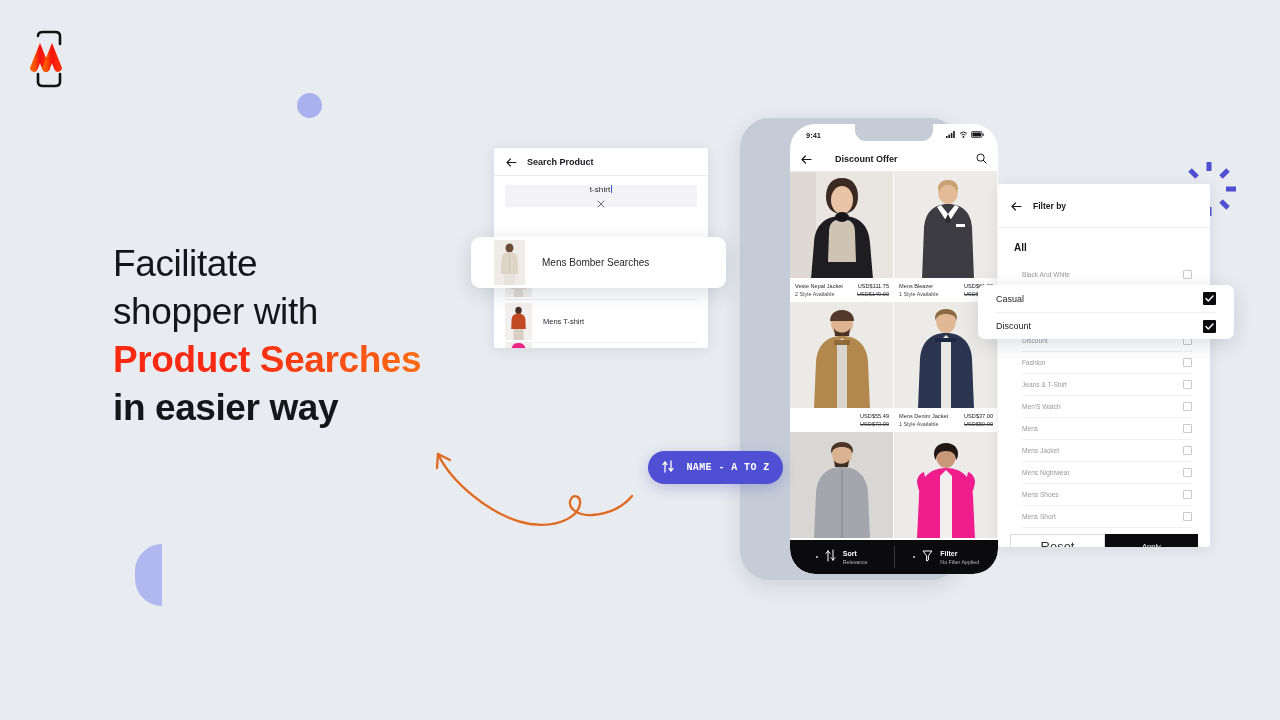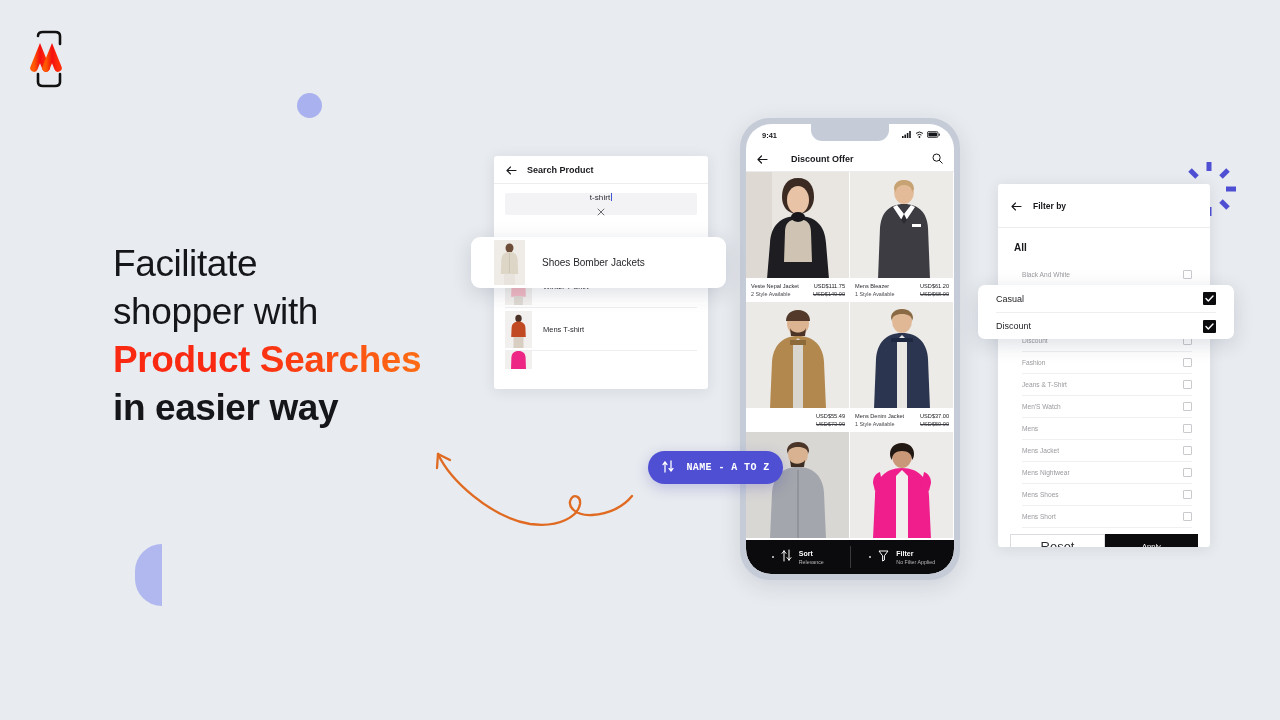--- a/index.html
+++ b/index.html
@@ -37,21 +37,21 @@
   .headline .bold { font-weight:700; display:block; }
   .headline .grad {
     display:block; font-weight:700;
     background:linear-gradient(90deg,#fa2a12 0%,#fa2a12 30%,#fc6a14 70%,#fd8117 100%);
     -webkit-background-clip:text; background-clip:text;
     -webkit-text-fill-color:transparent; color:#fa3d14;
   }
 
   
   .search-panel {
-    position:absolute; left:494px; top:156px; width:214px; height:233px;
+    position:absolute; left:494px; top:148px; width:214px; height:200px;
     background:#fff; border-radius:3px;
     box-shadow:0 2px 14px rgba(40,50,80,.10);
     overflow:hidden;
   }
   .sp-header {
     height:28px; display:flex; align-items:center; gap:10px;
     padding:0 12px; border-bottom:1px solid #ededf0;
   }
   .sp-header .title { font-size:9px; font-weight:700; color:#17181c; }
   .sp-search-wrap { padding:9px 11px 7px; }
@@ -94,21 +94,21 @@
   .overlay-card .label { font-size:10px; color:#25262b; }
 
   
   .phone {
     position:absolute; left:740px; top:118px; width:220px; height:462px;
     background:#c5ccd7; border-radius:30px; padding:6px;
     box-shadow:0 6px 22px rgba(40,50,80,.13);
   }
   .phone-screen {
     width:100%; height:100%; background:#fff; border-radius:25px;
-    overflow:hidden; position:relative;
+    overflow:hidden; position:relative;margin-left:44px;
   }
   .notch {
     position:absolute; left:50%; transform:translateX(-50%); top:0;
     width:78px; height:17px; background:#c5ccd7;
     border-radius:0 0 11px 11px; z-index:4;
   }
   .statusbar {
     height:23px; display:flex; align-items:center; justify-content:space-between;
     padding:0 14px 0 16px; font-size:7.5px; font-weight:700; color:#16171b;
   }
@@ -315,21 +315,21 @@
 <div class="overlay-card">
   <span class="thumb">
     <svg width="31" height="45" viewBox="0 0 31 45">
       <rect width="31" height="45" fill="#efece8"></rect>
       <ellipse cx="15.5" cy="8" rx="4" ry="4.6" fill="#6d4c38"></ellipse>
       <path d="M15.5 12c-5 0-7.8 2.8-8.1 7.6l-.6 14.4h17.4l-.6-14.4C23.3 14.8 20.5 12 15.5 12z" fill="#ddd5c6"></path>
       <rect x="10" y="34" width="11" height="11" fill="#e8e3dc"></rect>
       <line x1="15.5" y1="13" x2="15.5" y2="33" stroke="#c9c0b0" stroke-width="0.8"></line>
     </svg>
   </span>
-  <span class="label">Shoes Bomber Jackets</span>
+  <span class="label">Mens Bomber Searches</span>
 </div>
 
 <div class="phone">
   <div class="phone-screen">
     <div class="notch"></div>
 
     <div class="statusbar">
       <span>9:41</span>
       <span class="icons">
         <span>

